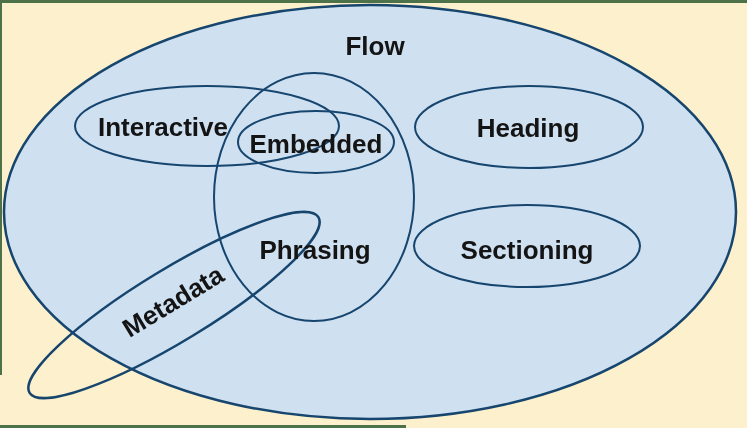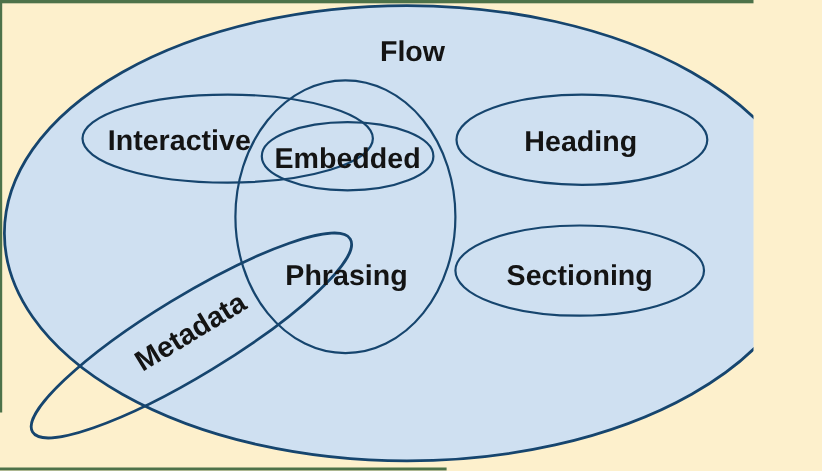--- a/index.html
+++ b/index.html
@@ -3,21 +3,21 @@
 <meta charset="utf-8">
 <style>
   html, body {
     margin: 0;
     padding: 0;
     background: #fdf0cc;
     font-family: "Liberation Sans", sans-serif;
   }
   .screen {
     position: relative;
-    width: 685px;
+    width: 747px;
     height: 428px;
     background: var(--color-canvas_bg, #fdf0cc);
     overflow: hidden;
   }
   .venn-svg {
     position: absolute;
     left: 0;
     top: 0;
     width: 747px;
     height: 428px;

